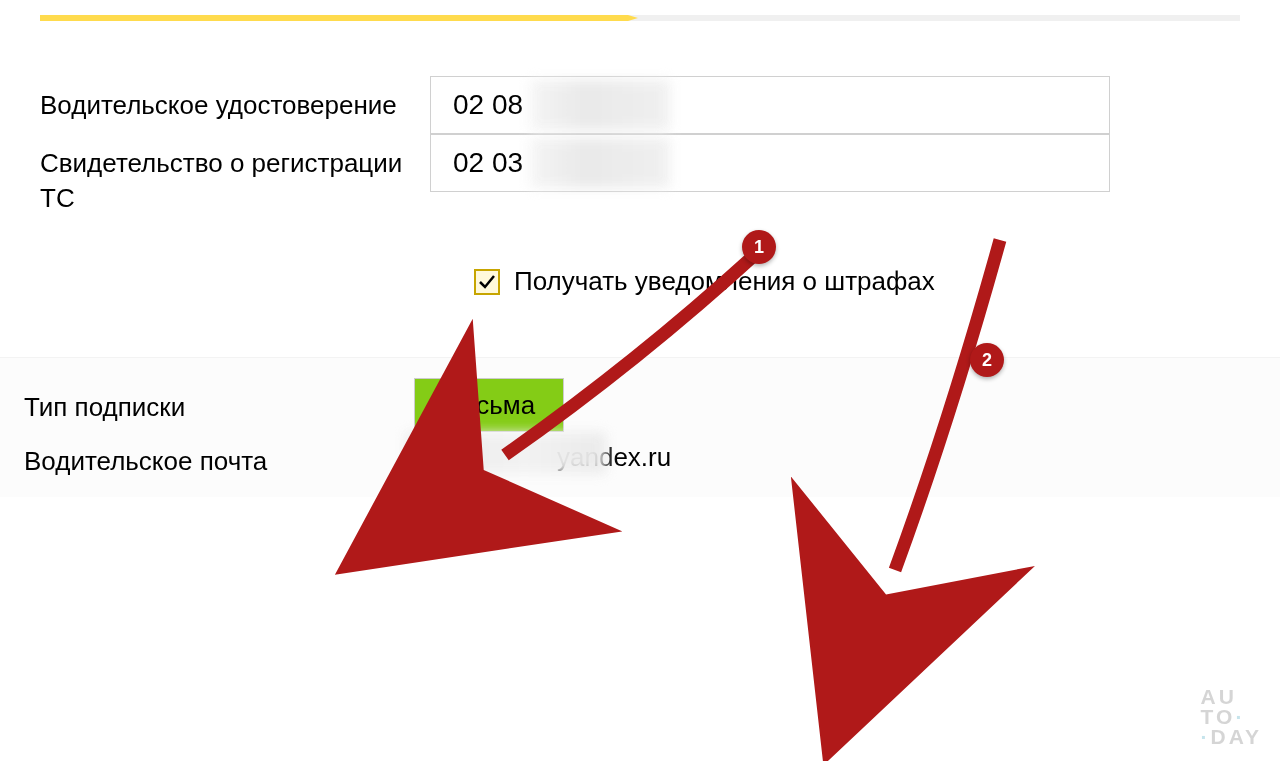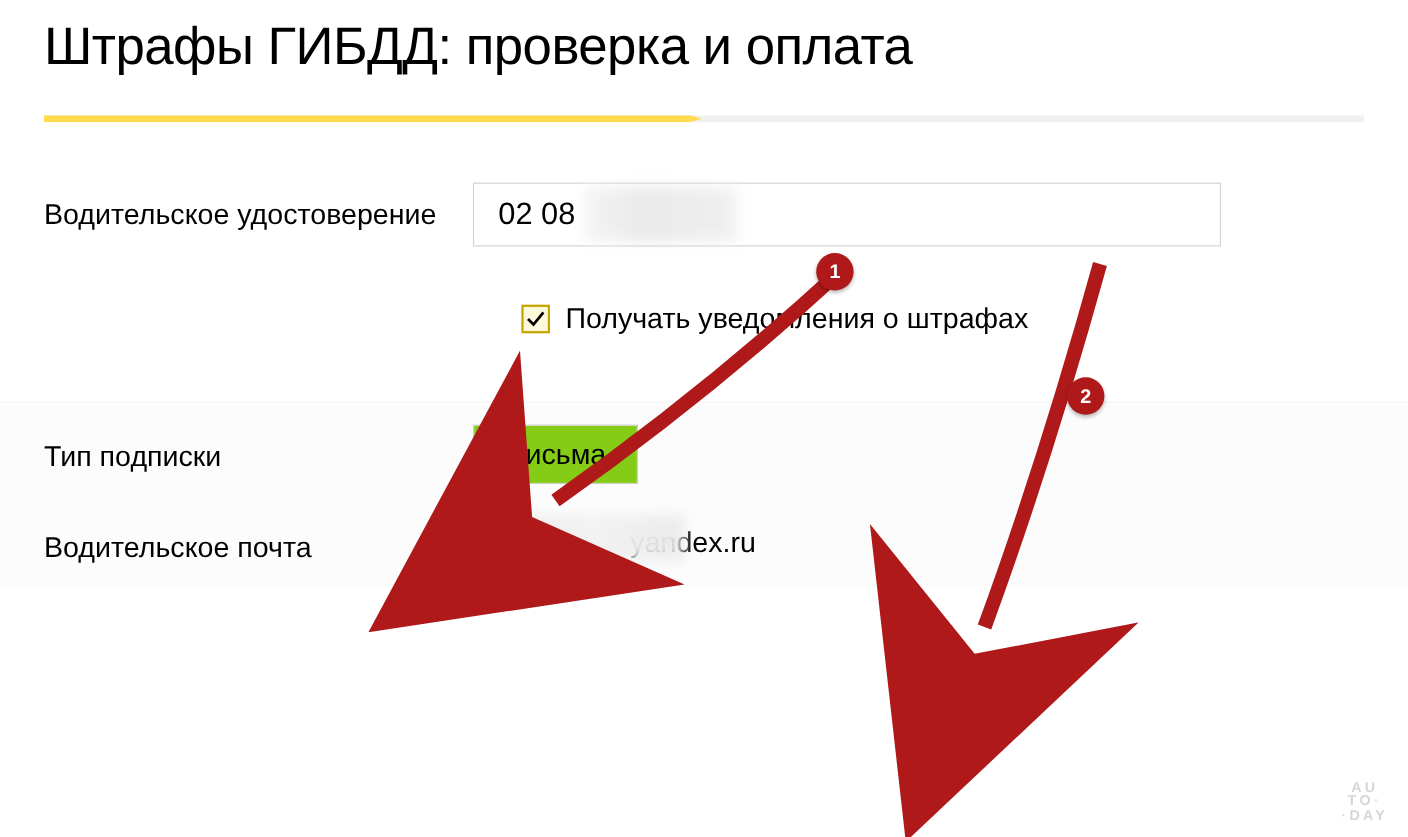--- a/index.html
+++ b/index.html
@@ -42,21 +42,20 @@
     top: 0;
     width: 0;
     height: 0;
     border-left: 10px solid #ffdb4d;
     border-top: 3px solid transparent;
     border-bottom: 3px solid transparent;
   }
   .form-row {
     display: flex;
     align-items: flex-start;
-    margin-bottom: 28px;
   }
   .form-label {
     width: 390px;
     font-size: 26px;
     color: #000;
     line-height: 1.35;
     padding-top: 12px;
   }
   .input-wrap {
     flex: 1;
@@ -102,21 +101,21 @@
     margin-right: 14px;
     cursor: pointer;
   }
   .checkbox svg { width: 20px; height: 20px; }
   .checkbox-label {
     font-size: 26px;
     color: #000;
   }
   .lower-section {
     background: #fcfcfc;
-    padding: 20px 40px 10px 40px;
+    padding: 20px 40px 10px 24px;
     border-top: 1px solid #f3f3f3;
   }
   .toggle-group {
     display: inline-flex;
     border: 1px solid #ccc;
     height: 54px;
     overflow: hidden;
   }
   .toggle-option {
     padding: 0 28px;
@@ -166,49 +165,55 @@
     font-weight: bold;
     display: flex;
     align-items: center;
     justify-content: center;
     box-shadow: 0 2px 4px rgba(0,0,0,0.3);
   }
   .watermark {
     position: absolute;
     right: 18px;
     bottom: 14px;
-    text-align: center;
+    text-align: left;
     font-family: Arial, sans-serif;
     font-weight: bold;
-    font-size: 13px;
+    font-size: 21px;
     line-height: 0.95;
     letter-spacing: 3px;
     opacity: 0.35;
     color: #8a8a8a;
   }
   .watermark .dot { color: #5fb3c9; }
 </style>
 </head>
 <body>
 
 <div class="container">
-  <h1 class="page-title">Штрафы ГИБДД: проверка и оплата</h1>
 
   <div class="progress-bar">
     <div class="progress-fill"></div>
   </div>
 
   <div class="form-row">
     <div class="form-label">Водительское удостоверение</div>
     <div class="input-wrap">
       <input class="text-input" type="text" value="02 08" style="">
       <div class="blur-mask"></div>
     </div>
   </div>
 
+  <div class="form-row">
+    <div class="form-label">Свидетельство о регистрации ТС</div>
+    <div class="input-wrap">
+      <input class="text-input" type="text" value="02 03" style="">
+      <div class="blur-mask"></div>
+    </div>
+  </div>
 
   <div class="checkbox-row">
     <span class="checkbox">
       <svg viewBox="0 0 20 20">
         <path d="M3 10 L8 15 L17 4" stroke="#000" stroke-width="2.5" fill="none"></path>
       </svg>
     </span>
     <span class="checkbox-label">Получать уведомления о штрафах</span>
   </div>
 </div>

